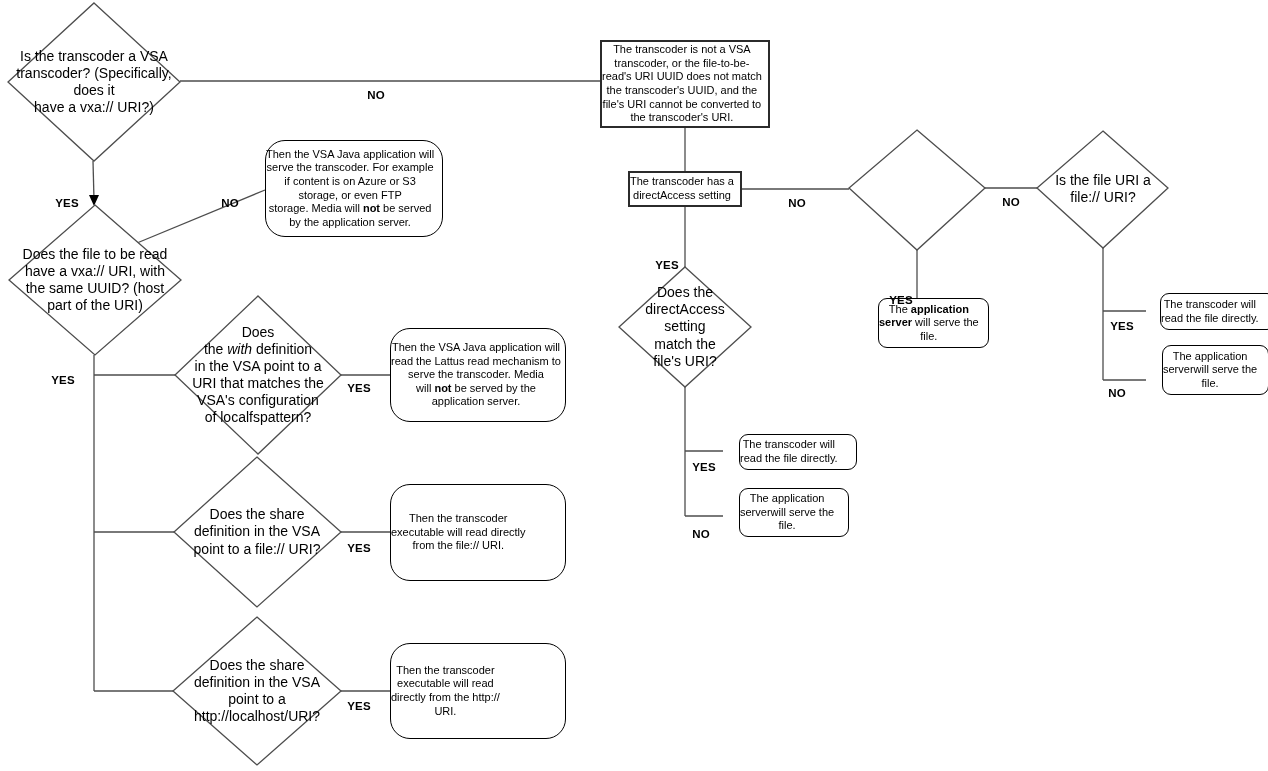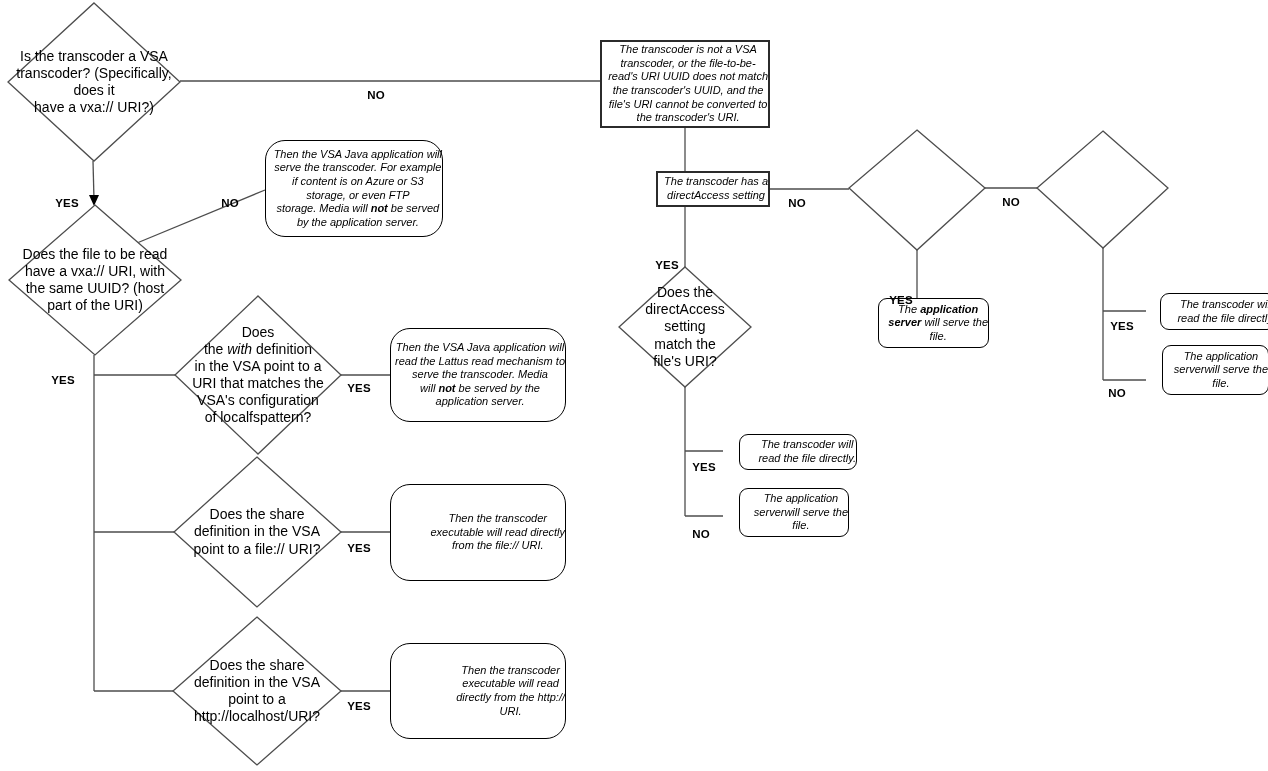--- a/index.html
+++ b/index.html
@@ -7,24 +7,23 @@
     position:relative;width:1268px;height:771px;background:#ffffff;
     font-family:"Liberation Sans",sans-serif;color:#000;overflow:hidden;
   }
   #wires{position:absolute;left:0;top:0;z-index:0;}
   .node-text{
     position:absolute;z-index:2;display:flex;align-items:center;justify-content:center;
     text-align:center;font-size:14px;line-height:1.22;
   }
   .node-text .txt{white-space:pre-line;}
   .box{
-    position:absolute;z-index:1;display:flex;align-items:center;justify-content:flex-end;
+    position:absolute;z-index:1;display:flex;align-items:center;justify-content:flex-start;
     text-align:center;font-size:11px;line-height:1.24;background:#fff;border:1.5px solid #000;
     box-sizing:border-box;
-    font-style:italic;
   }
   .box .txt{white-space:pre-line;}
   .sq{border-radius:0;border:2px solid #2b2b2b;}
   .rnd{border-radius:20px;}
   .rnd-sm{border-radius:9px;margin-left:16px;}
   .edge-label{
     position:absolute;z-index:3;transform:translate(-50%,-50%);
     font-weight:bold;font-size:11.5px;letter-spacing:.2px;margin-top:24px;
   }
 </style>
@@ -107,31 +106,35 @@
 
   <div class="node-text" style="left:635px;top:267px;width:100px;height:120px;">
     <span class="txt">Does the
 directAccess
 setting
 match the
 file's URI?</span>
   </div>
 
 
+  <div class="node-text" style="left:1048px;top:132px;width:110px;height:114px;">
+    <span class="txt">Is the file URI a
+file:// URI?</span>
+  </div>
 
   <div class="box sq" style="left:600px;top:40px;width:170px;height:88px;">
     <span class="txt">The transcoder is not a VSA
 transcoder, or the file-to-be-
 read's URI UUID does not match
 the transcoder's UUID, and the
 file's URI cannot be converted to
 the transcoder's URI.</span>
   </div>
 
-  <div class="box sq" style="left:656px;top:171px;width:114px;height:36px;">
+  <div class="box sq" style="left:628px;top:171px;width:114px;height:36px;">
     <span class="txt">The transcoder has a
 directAccess setting</span>
   </div>
 
   <div class="box rnd" style="left:265px;top:140px;width:178px;height:97px;">
     <span class="txt"><span>Then the VSA Java application will
 serve the transcoder. For example
 if content is on Azure or S3
 storage, or even FTP
 storage. Media will </span><b>not</b><span> be served

